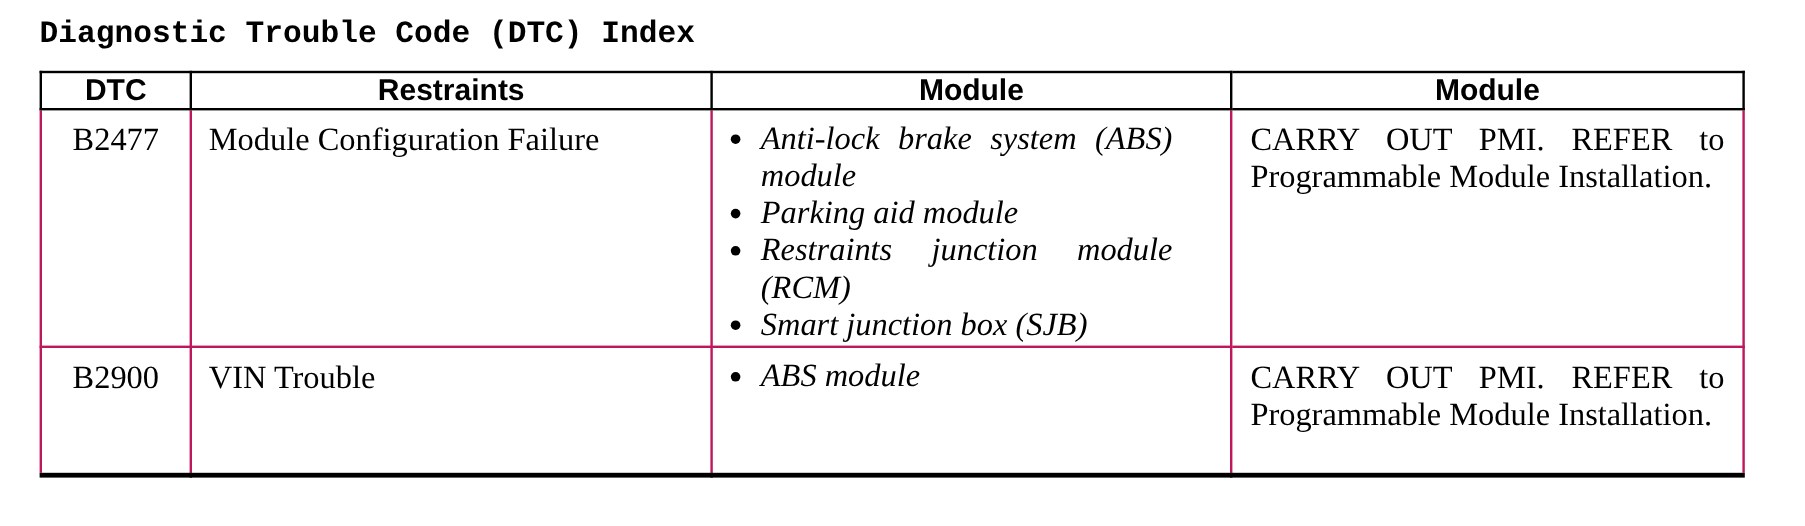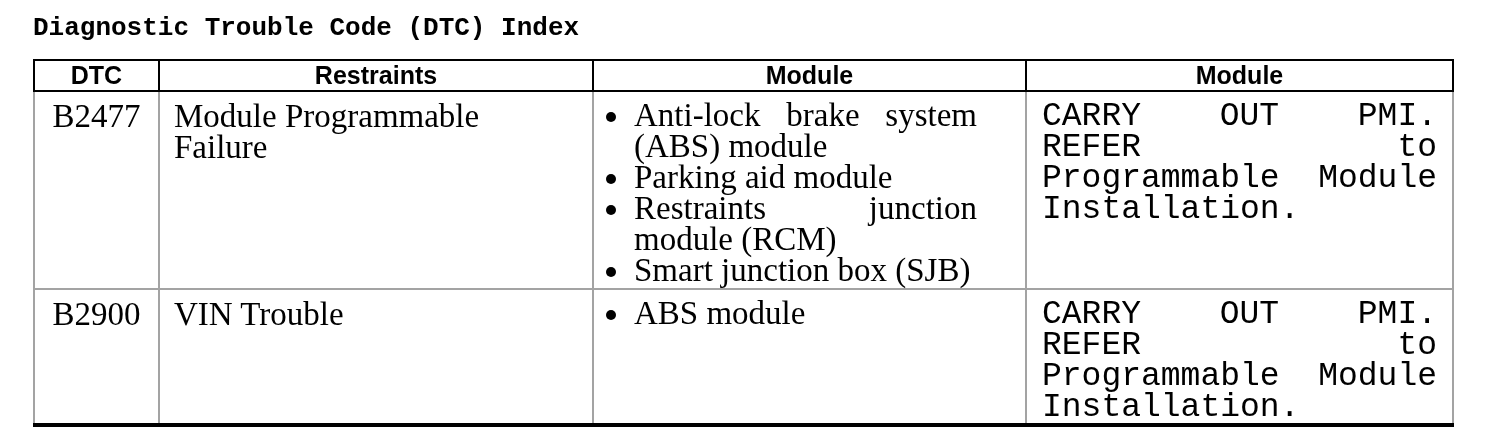--- a/index.html
+++ b/index.html
@@ -41,51 +41,51 @@
     font-size: 25px;
     border: 2px solid #000000;
     text-align: center;
     vertical-align: middle;
     padding: 0;
   }
   tr.header-row { height: 27px; }
   tr.body-row-0 { height: 198px; }
   tr.body-row-1 { height: 107px; }
   td {
-    border: 2px solid #a3a3a3;
-    font-size: 33px;
+    border: 2px solid #be185d;
+    font-size: 27px;
     line-height: 31px;
     vertical-align: top;
     padding: 9px 0 0 0;
     margin-left: 41px;
   }
   td.cell-dtc {
     text-align: center;
   }
   td.cell-desc {
     padding-left: 14px;
     padding-right: 12px;
   }
   td.cell-source {
     padding-top: 8px;
   }
   ul.source-list {
     margin: 0;
     padding: 0 48px 0 38px;
     list-style: disc outside;
+    font-style: italic;
   }
   ul.source-list li {
     text-align: justify;
     padding-left: 2px;
   }
   td.cell-action {
     padding-left: 15px;
     padding-right: 15px;
     text-align: justify;
-    font-family: Liberation Mono, monospace;
   }
 </style>
 </head>
 <body>
 
 <div class="page">
 
   <h1 class="doc-title">Diagnostic Trouble Code (DTC) Index</h1>
 
   <table class="dtc-table">
@@ -99,21 +99,21 @@
       <tr class="header-row">
         <th>DTC</th>
         <th>Restraints</th>
         <th>Module</th>
         <th>Module</th>
       </tr>
     </thead>
     <tbody>
       <tr class="body-row-0">
         <td class="cell-dtc">B2477</td>
-        <td class="cell-desc">Module Programmable Failure</td>
+        <td class="cell-desc">Module Configuration Failure</td>
         <td class="cell-source">
           <ul class="source-list">
             <li>Anti-lock brake system (ABS) module</li>
             <li>Parking aid module</li>
             <li>Restraints junction module (RCM)</li>
             <li>Smart junction box (SJB)</li>
           </ul>
         </td>
         <td class="cell-action">CARRY OUT PMI. REFER to Programmable Module Installation.</td>
       </tr>

